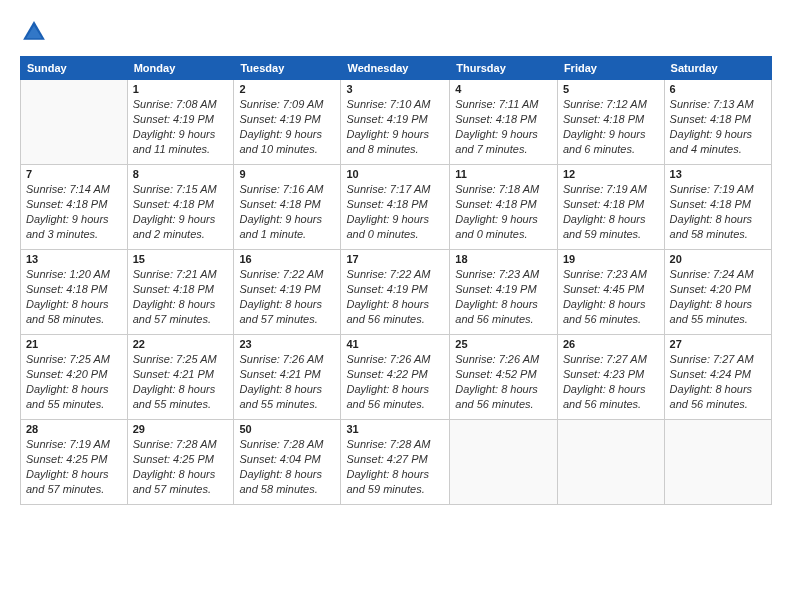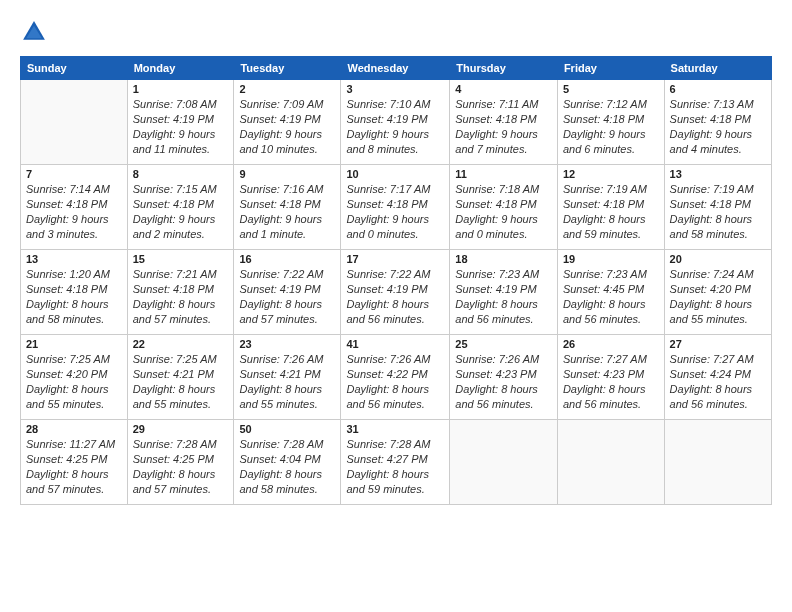--- a/index.html
+++ b/index.html
@@ -298,21 +298,21 @@
           <td>
             <span class="day-num">41</span>
             <div class="day-info">Sunrise: 7:26 AM
 Sunset: 4:22 PM
 Daylight: 8 hours
 and 56 minutes.</div>
           </td>
           <td>
             <span class="day-num">25</span>
             <div class="day-info">Sunrise: 7:26 AM
-Sunset: 4:23 PM
+Sunset: 4:52 PM
 Daylight: 8 hours
 and 56 minutes.</div>
           </td>
           <td>
             <span class="day-num">26</span>
             <div class="day-info">Sunrise: 7:27 AM
 Sunset: 4:23 PM
 Daylight: 8 hours
 and 56 minutes.</div>
           </td>
@@ -320,21 +320,21 @@
             <span class="day-num">27</span>
             <div class="day-info">Sunrise: 7:27 AM
 Sunset: 4:24 PM
 Daylight: 8 hours
 and 56 minutes.</div>
           </td>
         </tr>
         <tr class="week-row">
           <td>
             <span class="day-num">28</span>
-            <div class="day-info">Sunrise: 11:27 AM
+            <div class="day-info">Sunrise: 7:19 AM
 Sunset: 4:25 PM
 Daylight: 8 hours
 and 57 minutes.</div>
           </td>
           <td>
             <span class="day-num">29</span>
             <div class="day-info">Sunrise: 7:28 AM
 Sunset: 4:25 PM
 Daylight: 8 hours
 and 57 minutes.</div>

